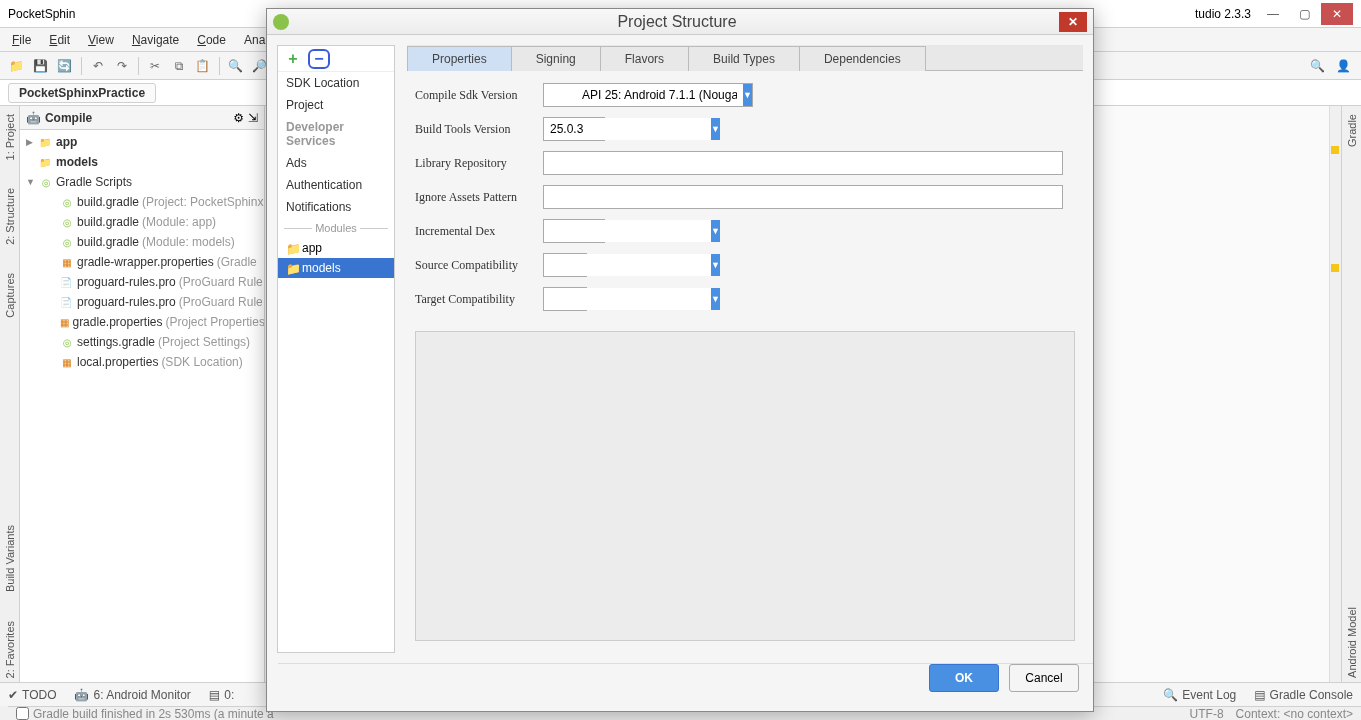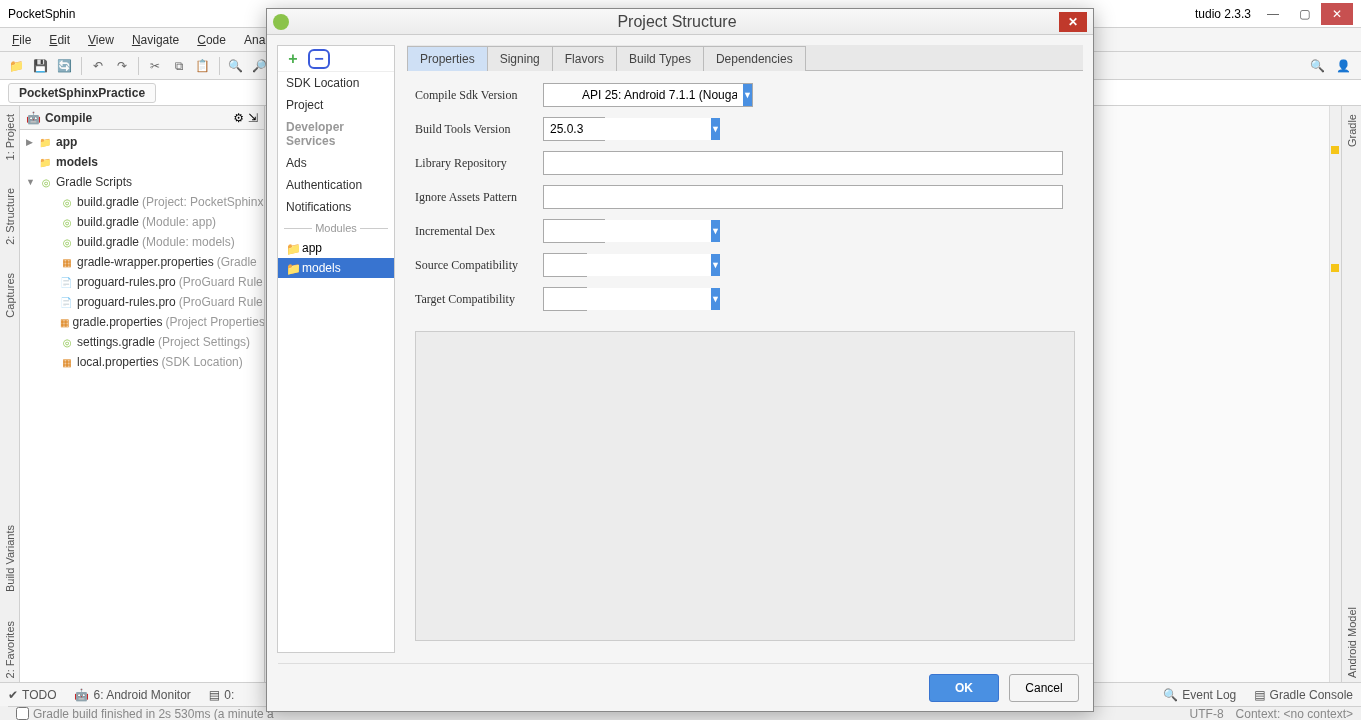--- a/index.html
+++ b/index.html
@@ -66,34 +66,34 @@
 .side-item.muted { color:#999; font-weight:bold;}
 .side-divider { position:relative; text-align:center; color:#999; font-size:11px; padding:4px 0; }
 .side-divider::before,.side-divider::after{content:"";position:absolute;top:50%;width:28px;height:1px;background:#ccc;}
 .side-divider::before{left:6px;} .side-divider::after{right:6px;}
 .side-module { padding:3px 8px; display:flex; align-items:center; gap:4px;}
 .side-module.selected { background:#3874d0; color:#fff;}
 .mod-icon{width:12px;height:12px;display:inline-block;}
 
 .dialog-content { flex:1; display:flex; flex-direction:column; padding:0 0 0 12px;}
 .tab-row { display:flex; border-bottom:1px solid #bbb; background:#e8e8e8; }
-.tab { padding:5px 12px; border:1px solid #bbb; border-bottom:none; background:#e8e8e8; color:#444; margin-right:-1px; position:relative; top:1px;}
+.tab { padding:5px 24px; border:1px solid #bbb; border-bottom:none; background:#e8e8e8; color:#444; margin-right:-1px; position:relative; top:1px;}
 .tab.active { background:#cfe0f5; }
 
 .form-area { padding:12px 8px; display:grid; grid-template-columns: 120px 1fr; row-gap:10px; column-gap:8px; align-items:center;}
 .form-label { color:#333;font-family:Liberation Serif, serif; }
 .combo { display:flex; border:1px solid #aaa; background:#fff; height:24px; }
 .combo input { flex:1; border:none; padding:0 6px; background:#fff; outline:none;}
 .combo .caret { width:22px; background:#4a90e2; color:#fff; display:flex; align-items:center; justify-content:center; font-size:9px;}
 .combo.w210{width:210px;padding-left:32px;} .combo.w62{width:62px;} .combo.w44{width:44px;}
 .text-input { width:100%; max-width:520px; height:24px; border:1px solid #aaa; background:#fff; padding:0 6px;}
 
 .inner-panel { margin:8px; height:310px; border:1px solid #ccc; background:#ececec;}
 
-.dialog-footer { height:48px; display:flex; align-items:center; justify-content:flex-end; padding:0 14px; gap:10px; border-top:1px solid #ddd;margin-left:11px;}
+.dialog-footer { height:48px; display:flex; align-items:flex-start; justify-content:flex-end; padding:0 14px; gap:10px; border-top:1px solid #ddd;margin-left:11px;}
 .btn { min-width:70px; height:28px; border:1px solid #aaa; background:#f5f5f5; border-radius:3px; display:flex; align-items:center; justify-content:center;}
 .btn.primary { background:#4a90e2; color:#fff; border-color:#3874d0; font-weight:bold;}
 </style>
 </head>
 <body>
 
 <div class="ide-titlebar">
   <span>PocketSphin</span>
   <span class="title"></span>
   <span style="margin-right:6px;">tudio 2.3.3</span>

